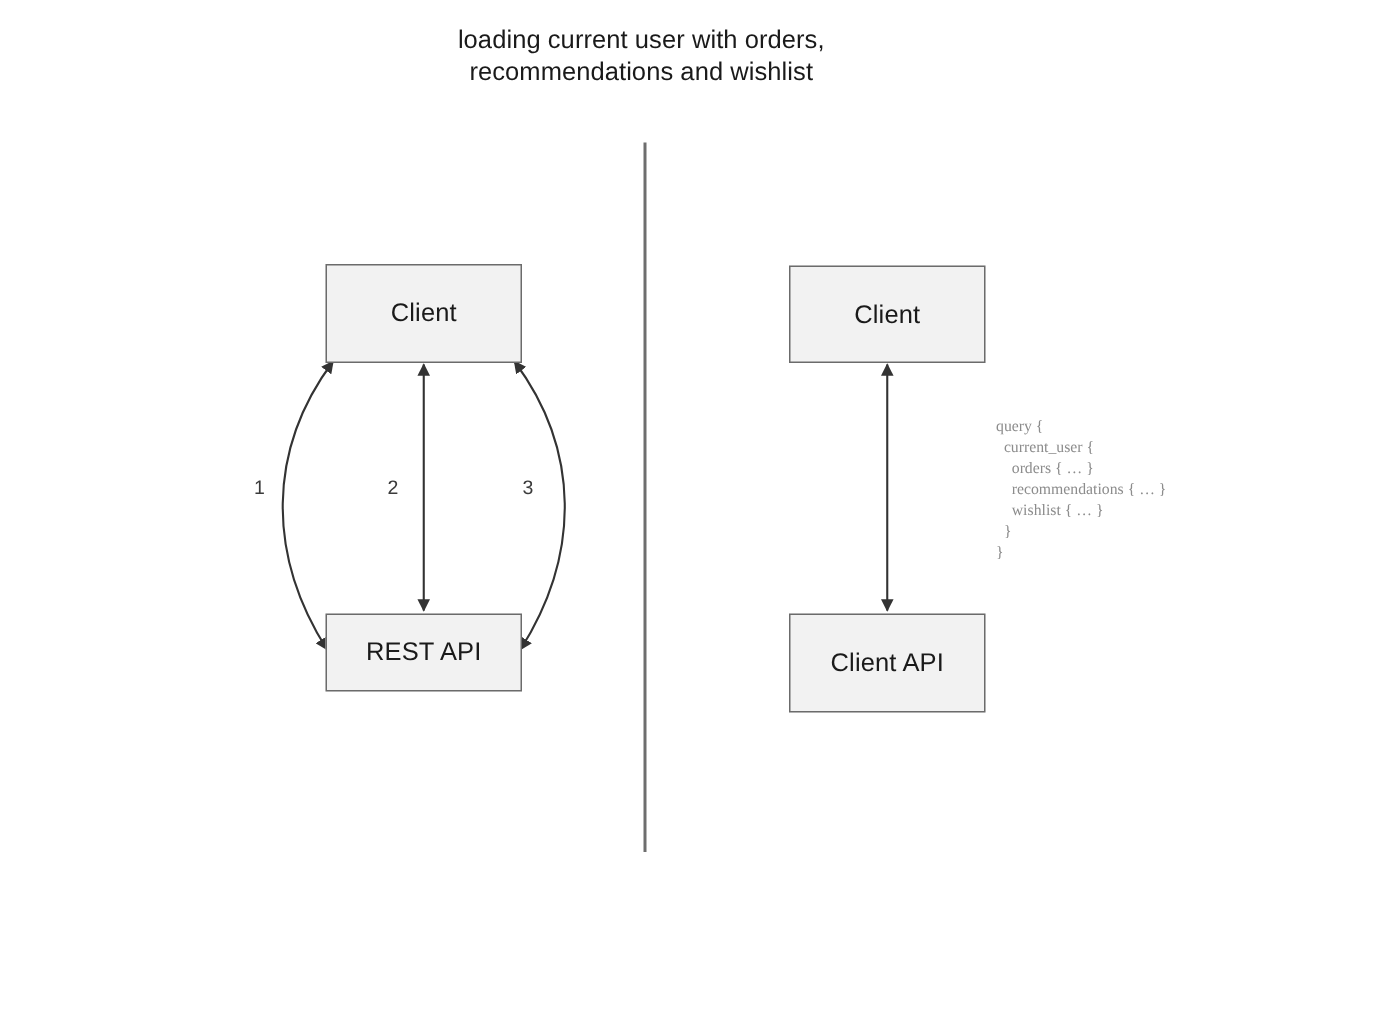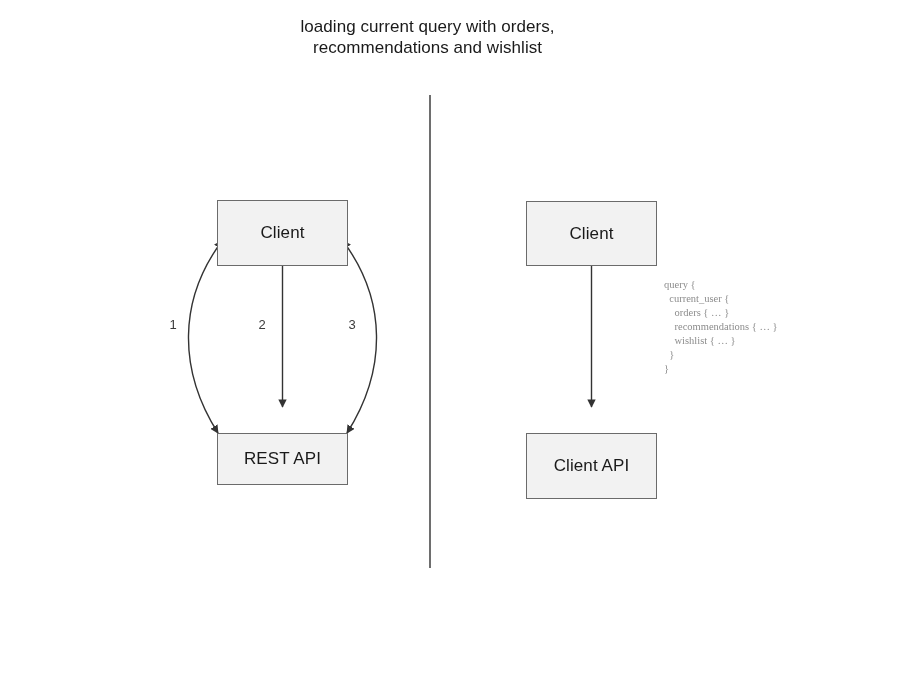--- a/index.html
+++ b/index.html
@@ -51,21 +51,20 @@
     box-sizing: border-box;
     background: #f2f2f2;
     border: 1.6px solid #6b6b6b;
     display: flex;
     align-items: center;
     justify-content: center;
     font-family: "Liberation Sans", sans-serif;
     font-size: 17px;
     color: #1a1a1a;
     letter-spacing: 0.1px;
-    margin-top: 24px;
   }
   .node-client-left  { left: 217px; top: 176px; width: 131px; height: 66px; }
   .node-rest-api     { left: 217px; top: 409px; width: 131px; height: 52px; }
   .node-client-right { left: 526px; top: 177px; width: 131px; height: 65px; }
   .node-graphql-api  { left: 526px; top: 409px; width: 131px; height: 66px; }
 
   
   .arrows {
     position: absolute;
     left: 0; top: 0;
@@ -97,21 +96,21 @@
   }
   .rest-endpoints { left: 8px;   top: 179px; }
   .graphql-query  { left: 664px; top: 278px; font-family: Liberation Serif, serif; }
 </style>
 </head>
 <body>
 
 <div id="canvas">
 
   <div class="title">
-    <span class="title-line">loading current query with orders,</span>
+    <span class="title-line">loading current user with orders,</span>
     <span class="title-line">recommendations and wishlist</span>
   </div>
 
   <div class="divider"></div>
 
   <svg class="arrows" viewBox="0 0 917 689" xmlns="http://www.w3.org/2000/svg">
     <defs>
       <marker id="arrow-end" viewBox="0 0 10 10" refX="9" refY="5" markerWidth="6" markerHeight="6" orient="auto-start-reverse">
         <path d="M 0 0 L 10 5 L 0 10 z" fill="#333333"></path>
       </marker>

